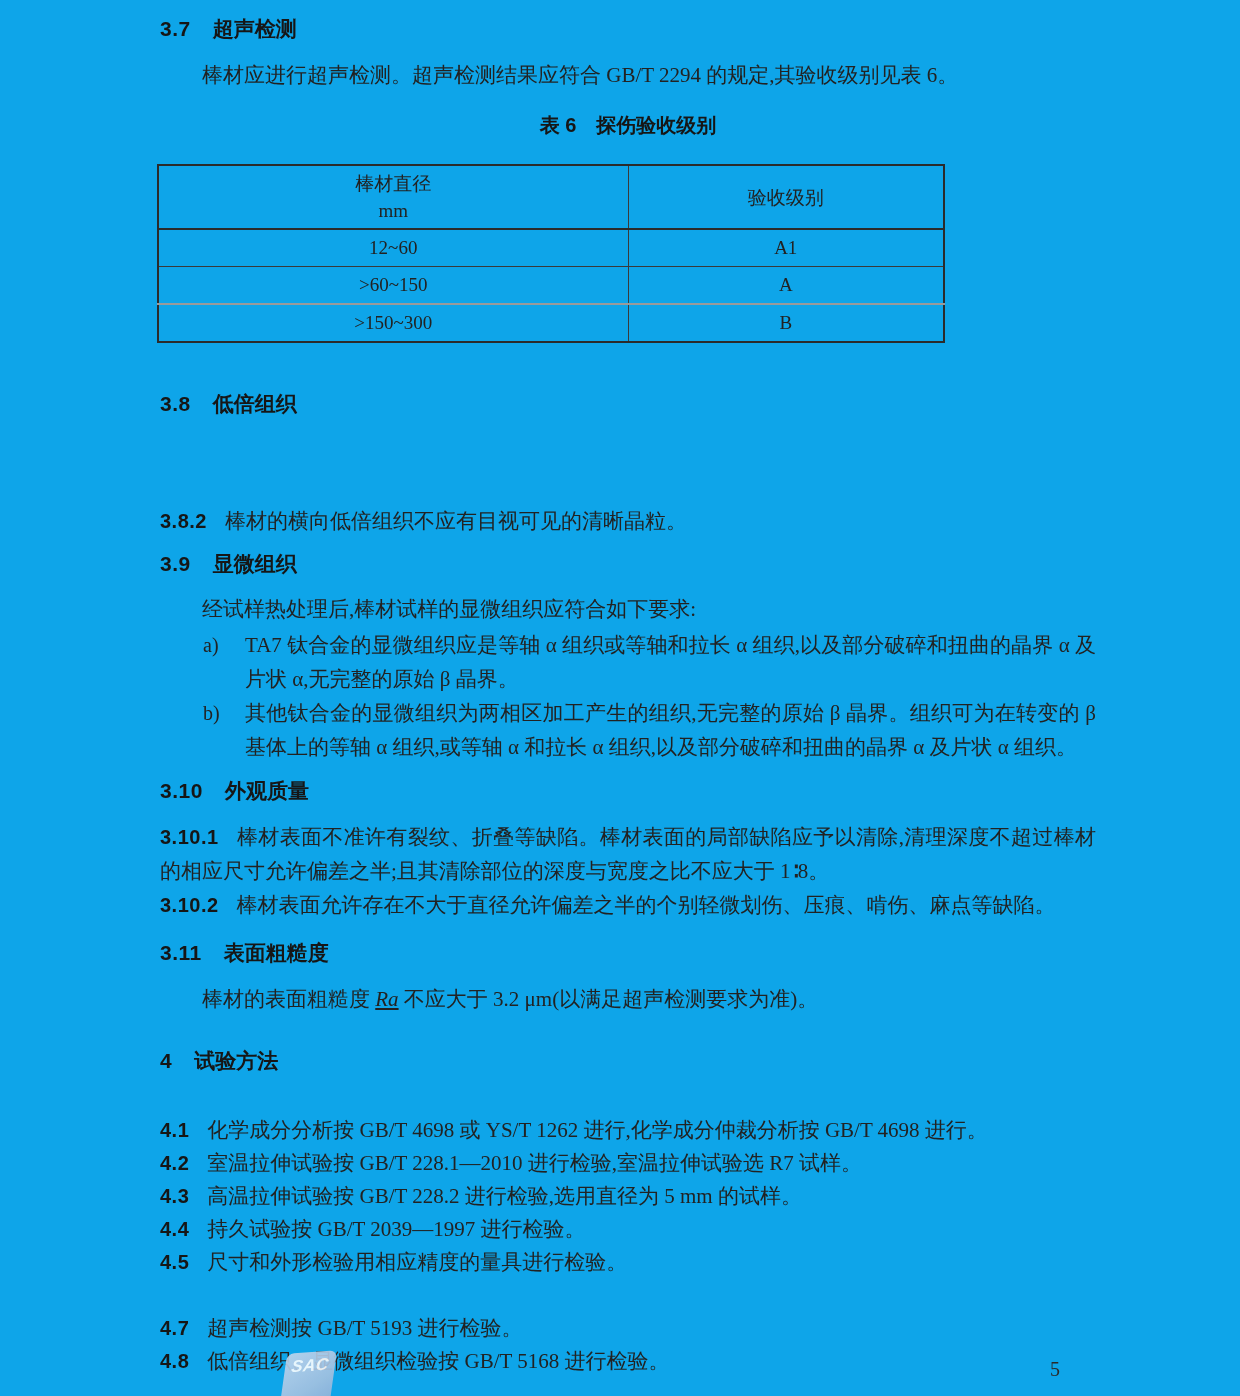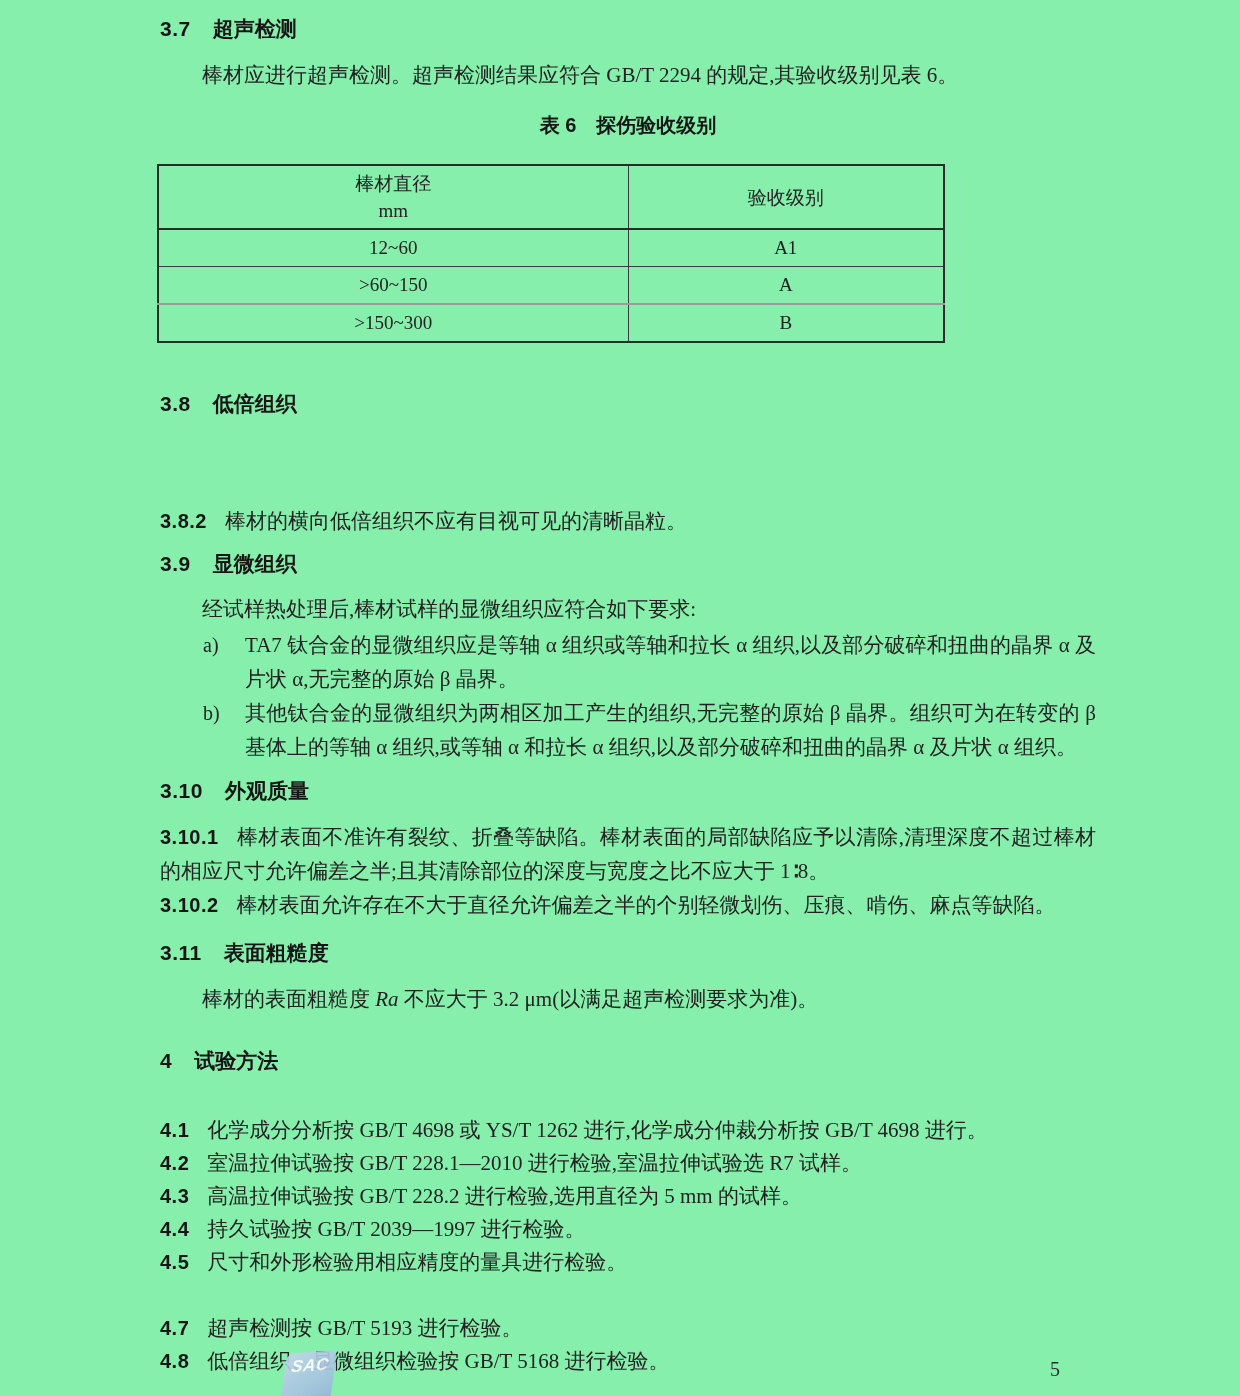--- a/index.html
+++ b/index.html
@@ -1,20 +1,20 @@
 <!DOCTYPE html>
 <html><head>
 <meta charset="utf-8">
 <style>
   html,body{margin:0;padding:0;background:#e8e8e8;}
   .page{
     position:relative;
     width:1240px;height:1396px;
     margin:0 auto;
-    background:#86efac;
+    background:#0ea5e9;
     overflow:hidden;
     font-family:"Liberation Serif","DejaVu Serif",serif;
     color:#1e1e1e;
   }
   .b{position:absolute;left:160px;width:936px;}
   
   .hd{
     font-family:"Liberation Sans","DejaVu Sans",sans-serif;
     font-weight:700;font-size:21px;line-height:26px;color:#161616;
   }
@@ -44,21 +44,21 @@
   }
   table.tbl th,table.tbl td{
     border:1px solid #3a3a3a;
     text-align:center;vertical-align:middle;
     font-weight:normal;padding:0;
   }
   table.tbl{border:2px solid #2b2b2b;}
   table.tbl thead th{height:62px;line-height:27px;border-bottom:2px solid #2b2b2b;}
   table.tbl tbody td{height:36px;}
   tr.grayline td{border-top:2px solid #9a9a9a;}
-  .ra{font-style:italic;font-family:"Liberation Serif","DejaVu Serif",serif;}
+  .ra{font-style:italic;font-family:"Liberation Serif","DejaVu Serif",serif;text-decoration:underline;}
   
   .watermark{
     position:absolute;left:283px;top:1352px;width:50px;height:58px;
     background:linear-gradient(145deg,#c3d6ec 0%,#a9c4e2 55%,#8fb0d6 100%);
     border-radius:7px;
     transform:skew(-8deg,-4deg);
     display:flex;align-items:flex-start;justify-content:center;
     opacity:0.9;
   }
   .watermark span{

